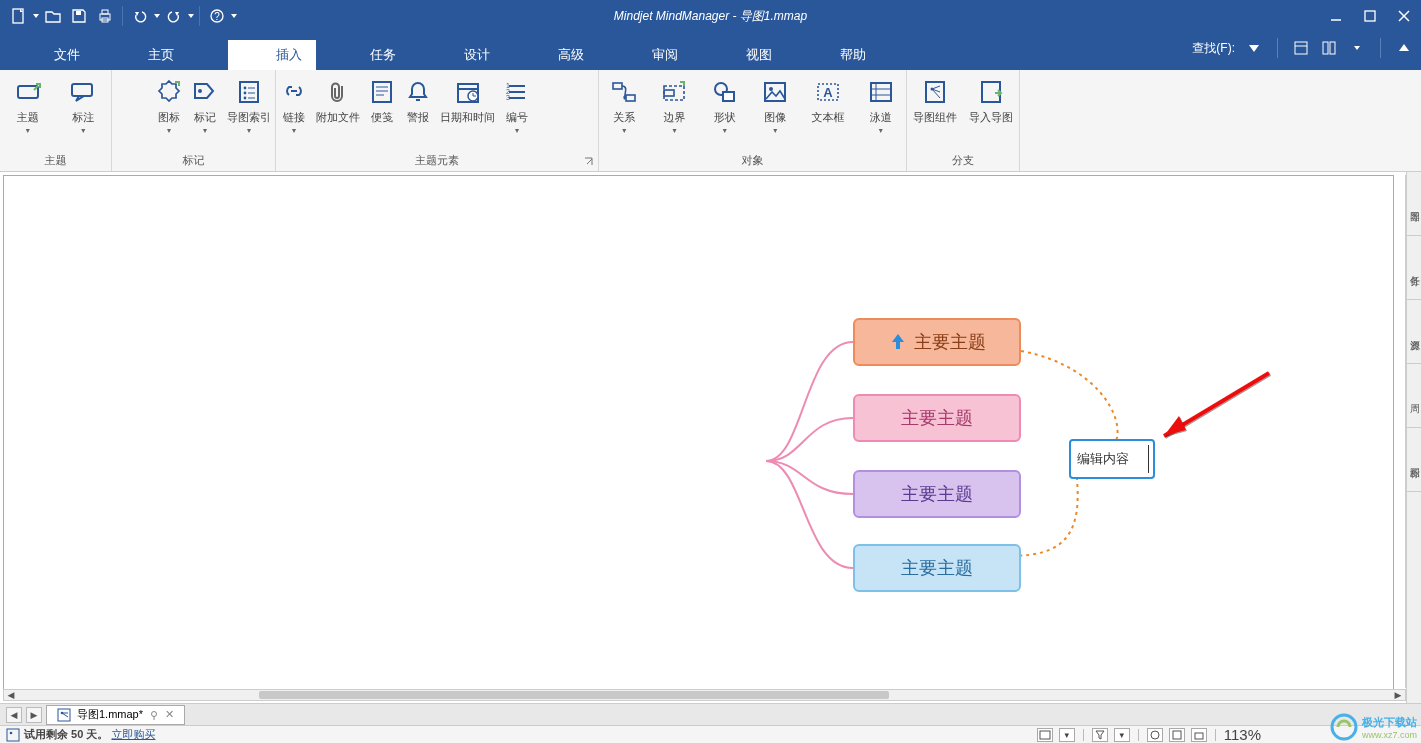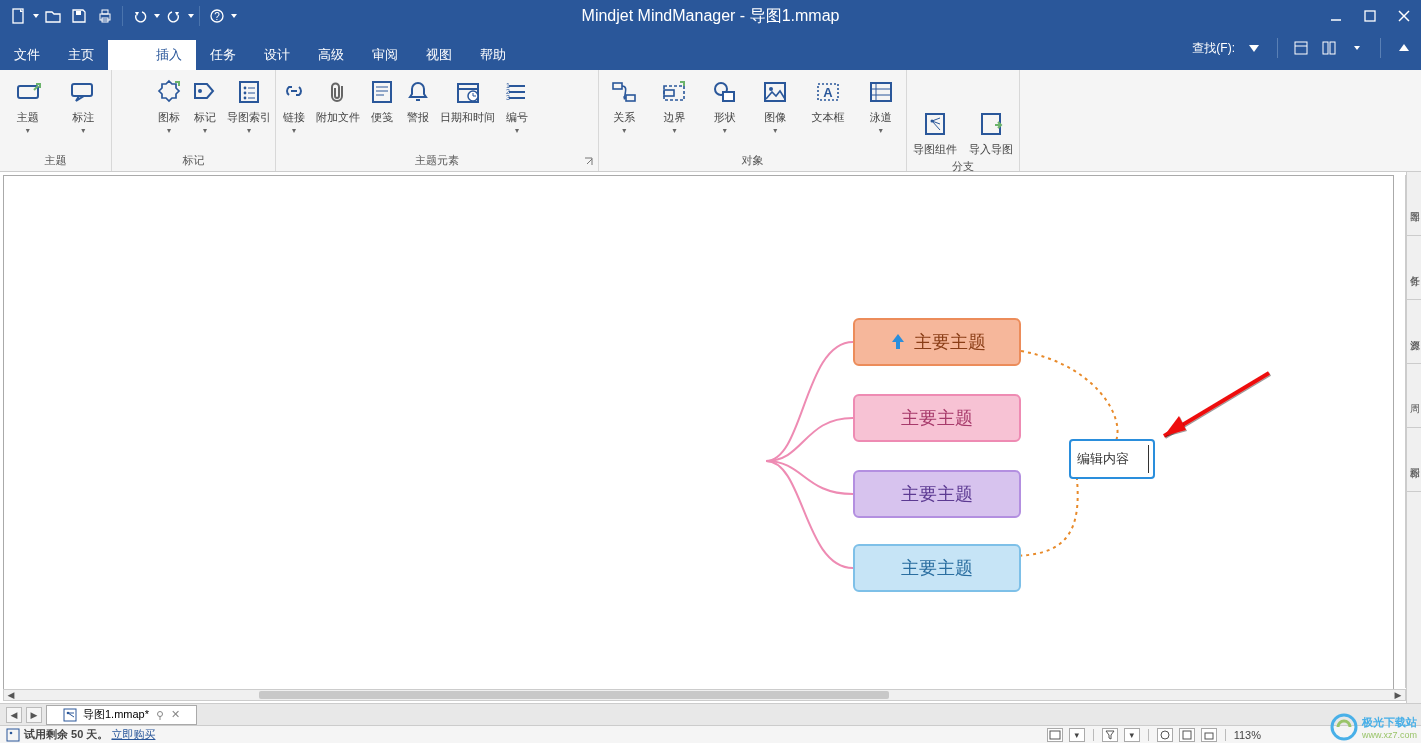--- a/index.html
+++ b/index.html
@@ -4,27 +4,27 @@
 <style>
 * { margin:0; padding:0; box-sizing:border-box; font-family:"Microsoft YaHei","Segoe UI",sans-serif; }
 html,body { width:1421px; height:743px; overflow:hidden; background:#fff; }
 
 
 .titlebar { height:32px; background:#2a579a; display:flex; align-items:center; color:#fff; font-size:12px; position:relative; }
 .qat { display:flex; align-items:center; height:100%; padding-left:6px; gap:0; }
 .qat-btn { width:26px; height:26px; display:flex; align-items:center; justify-content:center; cursor:pointer; position:relative; }
 .qat-sep { width:1px; height:20px; background:#4a74ad; margin:0 4px; }
 .qat-drop { width:8px; display:flex; align-items:center; justify-content:center; cursor:pointer; }
-.title-center { position:absolute; left:50%; transform:translateX(-50%); font-size:16px; white-space:nowrap; }
+.title-center { position:absolute; left:50%; transform:translateX(-50%); font-size:12px; white-space:nowrap;font-style:italic; }
 .win-controls { position:absolute; right:0; top:0; display:flex; height:100%; }
 .win-btn { width:34px; height:100%; display:flex; align-items:center; justify-content:center; cursor:pointer; }
 
 
 .menubar { height:38px; background:#2a579a; display:flex; align-items:flex-end; color:#fff; font-size:13px; position:relative; }
-.menu-item { padding:0 14px; height:30px; display:flex; align-items:center; cursor:pointer; }
+.menu-item { padding:0 14px; height:30px; display:flex; align-items:center; cursor:pointer;margin-left:40px; }
 .menu-item.active { background:#fff; color:#2a579a;padding-left:48px; }
 .menu-right { position:absolute; right:8px; top:6px; display:flex; align-items:center; gap:10px; font-size:12px; }
 .menu-right-icon { width:18px; height:18px; display:flex; align-items:center; justify-content:center; cursor:pointer; }
 
 
 .ribbon { height:102px; background:#f5f5f5; border-bottom:1px solid #ccc; display:flex; font-size:12px; color:#333; }
 .rgroup { display:flex; flex-direction:column; border-right:1px solid #d8d8d8; position:relative; }
 .rgroup-items { display:flex; height:79px; align-items:flex-start; padding-top:6px; }
 .rgroup-label { height:22px; text-align:center; font-size:11px; color:#555; display:flex; align-items:center; justify-content:center; position:relative; }
 .rgroup-label .launcher { position:absolute; right:3px; bottom:2px; width:12px; height:12px; cursor:pointer; }
@@ -70,21 +70,21 @@
 .callout { position:absolute; left:1065px; top:263px; width:86px; height:40px; border:2px solid #2a8edc; background:#fff; border-radius:4px; display:flex; align-items:center; font-size:13px; padding-left:6px; color:#333; }
 .callout::after { content:''; position:absolute; right:4px; top:4px; bottom:4px; width:1px; background:#333; animation:blink 1s steps(1) infinite; }
 @keyframes blink { 50%{opacity:0} }
 
 
 .anno-arrow { position:absolute; left:1140px; top:192px; width:130px; height:80px; pointer-events:none; }
 
 
 .doctabs { position:absolute; left:0; right:0; bottom:18px; height:22px; background:#e8e8e8; border-top:1px solid #ccc; display:flex; align-items:center; font-size:11px; padding-left:6px; gap:4px; }
 .tab-nav { width:16px; height:16px; border:1px solid #bbb; display:flex; align-items:center; justify-content:center; font-size:9px; color:#555; cursor:pointer; background:#f5f5f5;}
-.doc-tab { background:#fff; border:1px solid #aaa; height:20px; display:flex; align-items:center; padding:0 16px; gap:6px; cursor:pointer; }
+.doc-tab { background:#fff; border:1px solid #aaa; height:20px; display:flex; align-items:center; padding:0 10px; gap:6px; cursor:pointer; }
 .doc-tab .x { font-size:11px; color:#888; cursor:pointer; }
 
 
 .status { position:absolute; left:0; right:0; bottom:0; height:18px; background:#f5f5f5; border-top:1px solid #ccc; display:flex; align-items:center; font-size:11px; padding:0 6px; color:#444; }
 .status .trial a { color:#2a579a; text-decoration:underline; cursor:pointer;font-family:Liberation Mono, monospace; }
 .status-right { position:absolute; right:160px; display:flex; align-items:center; gap:6px; }
 .st-ico { width:16px; height:14px; border:1px solid #aaa; background:#fff; display:flex; align-items:center; justify-content:center; font-size:9px; cursor:pointer;}
 .st-sep { width:1px; height:12px; background:#bbb; margin:0 2px;}
 
 
@@ -430,21 +430,21 @@
               <line x1="9" y1="5" x2="9" y2="23" stroke="#2a579a"></line>
             </svg>
           </div>
           <span>泳道</span>
           <div class="rb-drop">▾</div>
         </div>
       </div>
       <div class="rgroup-label">对象</div>
     </div>
     <div class="rgroup g-branch">
-      <div class="rgroup-items" style="justify-content: space-around; width: 100%; margin-top: 32px;">
+      <div class="rgroup-items" style="justify-content: space-around; width: 100%;">
         <div class="rb-btn">
           <div class="ico">
             <svg width="28" height="28">
               <rect x="5" y="4" width="18" height="20" fill="none" stroke="#2a579a" stroke-width="2"></rect>
               <circle cx="11" cy="11" r="1.5" fill="#2a579a"></circle>
               <line x1="11" y1="11" x2="19" y2="8" stroke="#2a579a"></line>
               <line x1="11" y1="11" x2="19" y2="14" stroke="#2a579a"></line>
               <line x1="11" y1="11" x2="19" y2="20" stroke="#2a579a"></line>
             </svg>
           </div>
@@ -586,21 +586,21 @@
         <svg width="10" height="10">
           <rect x="1" y="1" width="8" height="8" fill="none" stroke="#555"></rect>
         </svg>
       </div>
     <div class="st-ico">
         <svg width="10" height="10">
           <rect x="1" y="3" width="8" height="6" fill="none" stroke="#555"></rect>
         </svg>
       </div>
     <div class="st-sep"></div>
-    <span style="font-size:11px">113%</span>
+    <span style="font-size:15px">113%</span>
   </div>
 </div>
 
 <div class="watermark">
   <svg width="28" height="28">
       <circle cx="14" cy="14" r="12" fill="none" stroke="#49b0e8" stroke-width="3"></circle>
       <path d="M8 14 a6 6 0 0 1 12 0" fill="none" stroke="#9ac46a" stroke-width="3"></path>
     </svg>
   <div>
     <div style="font-weight:bold">极光下载站</div>

